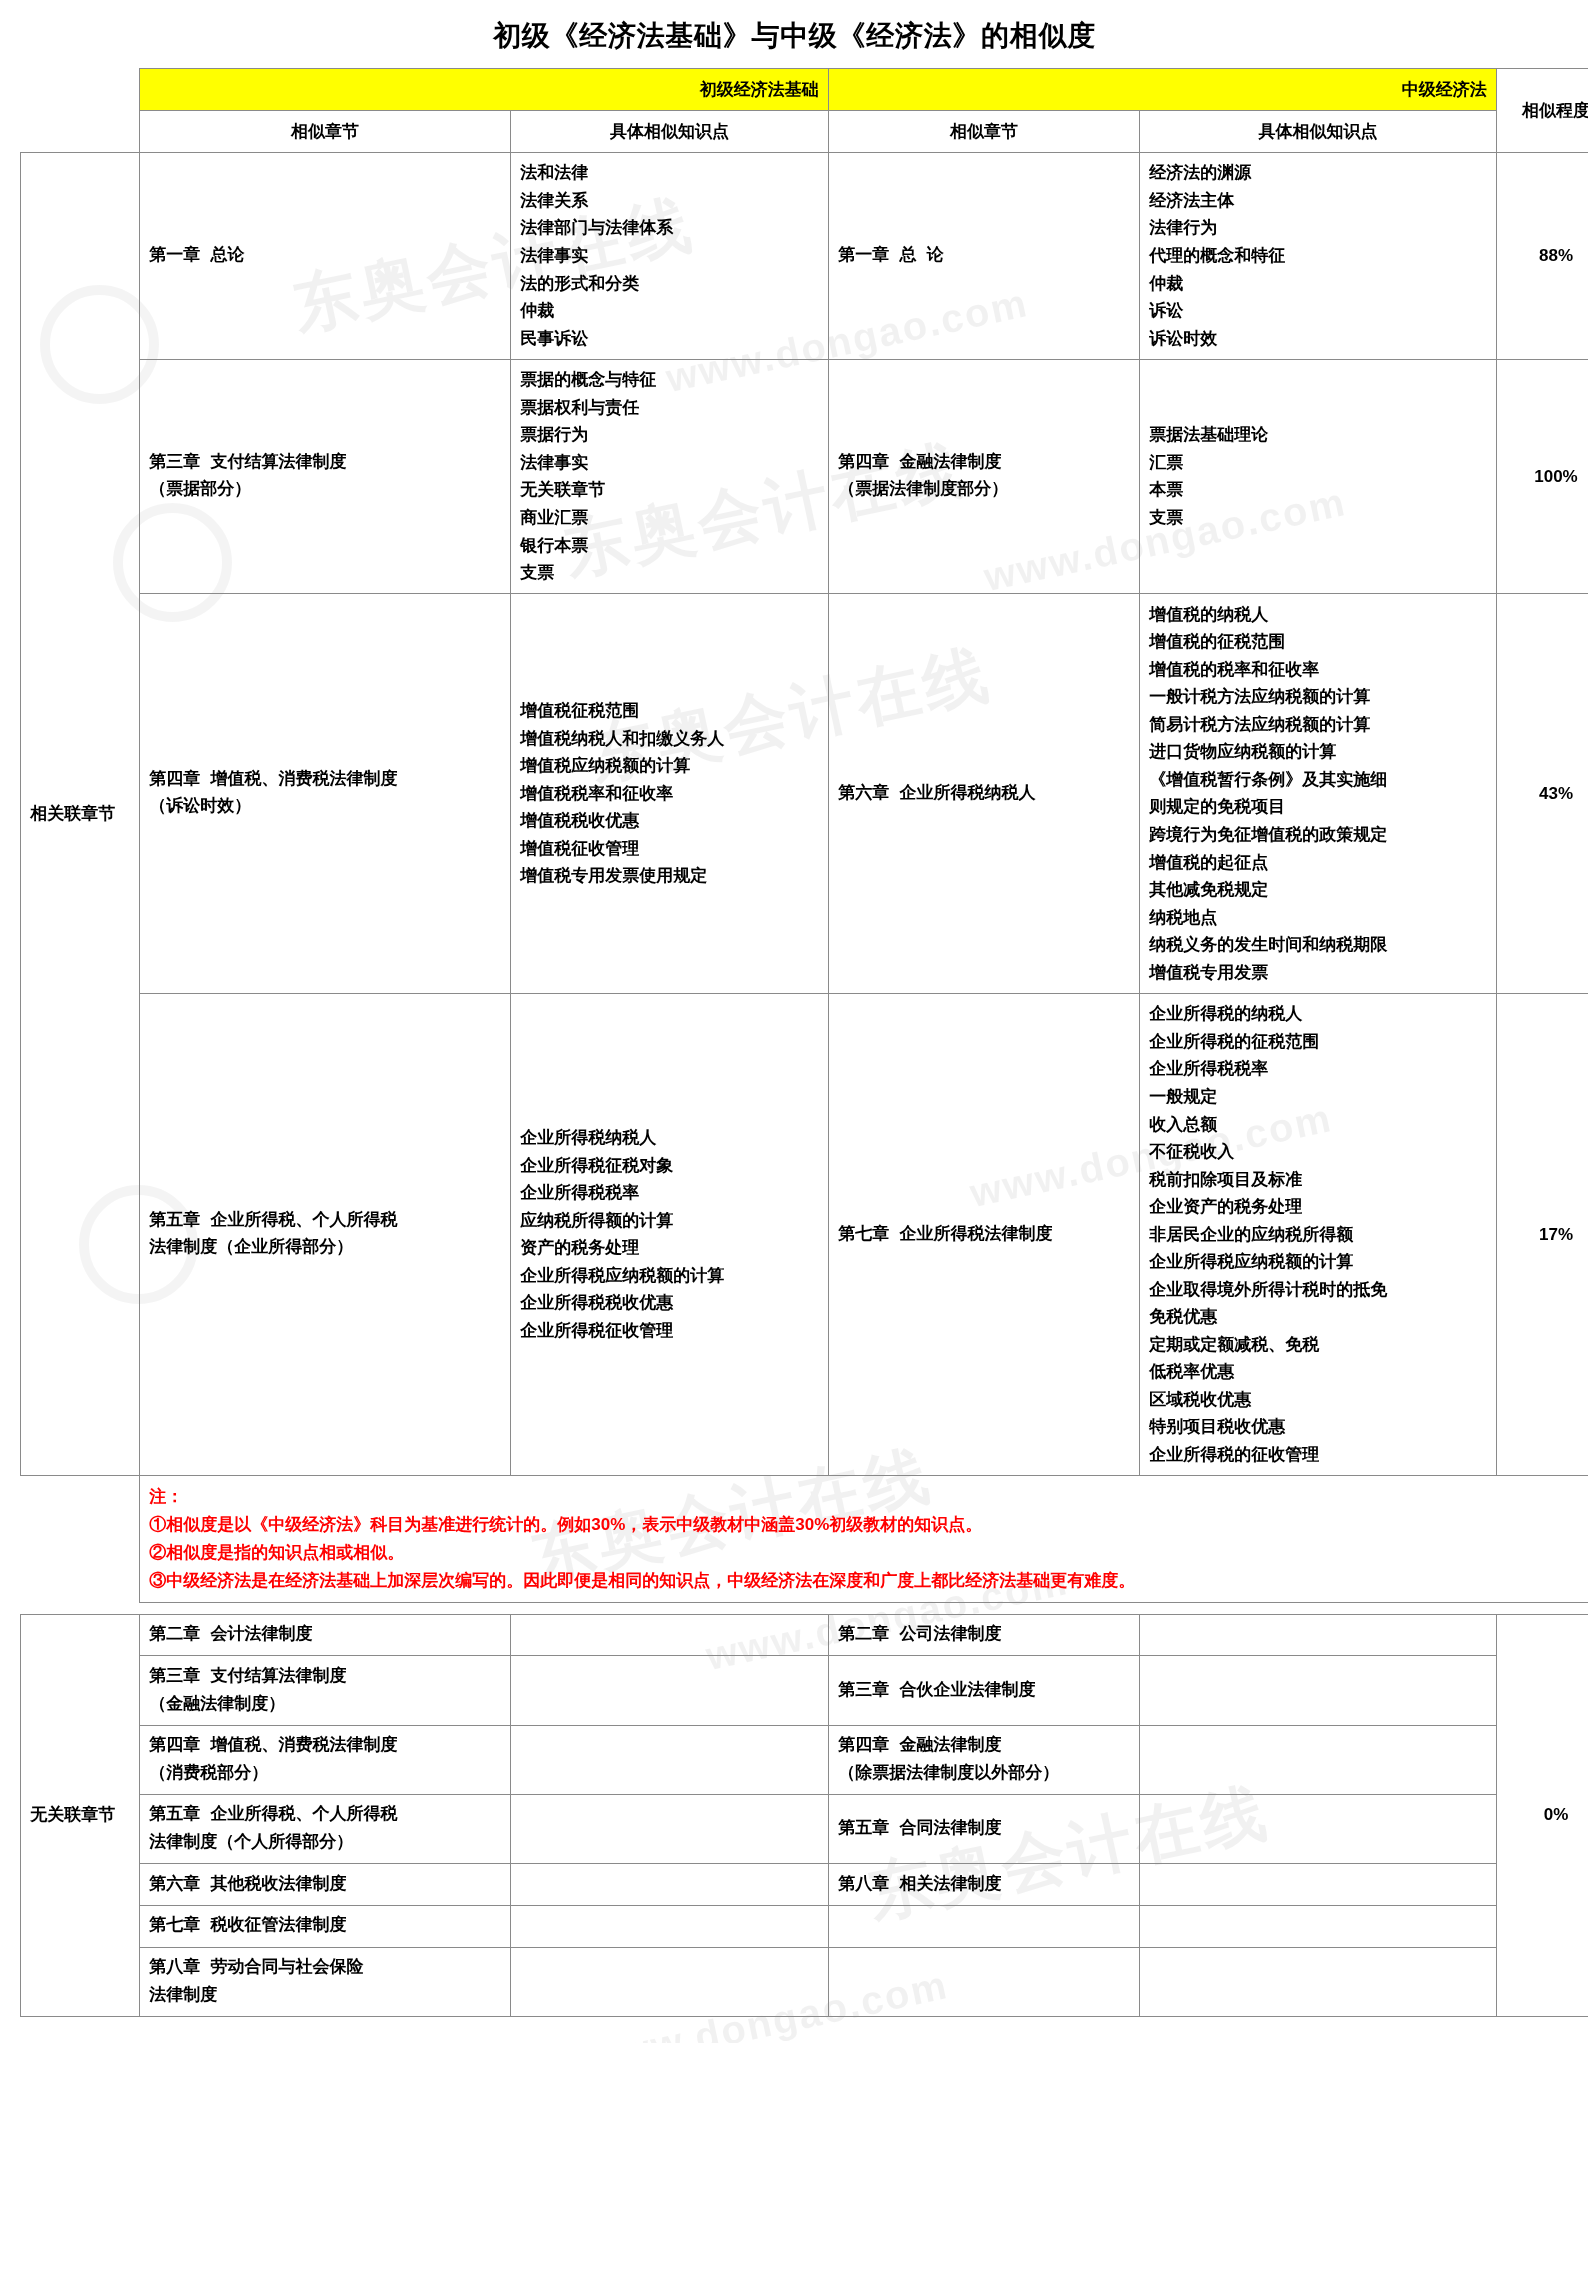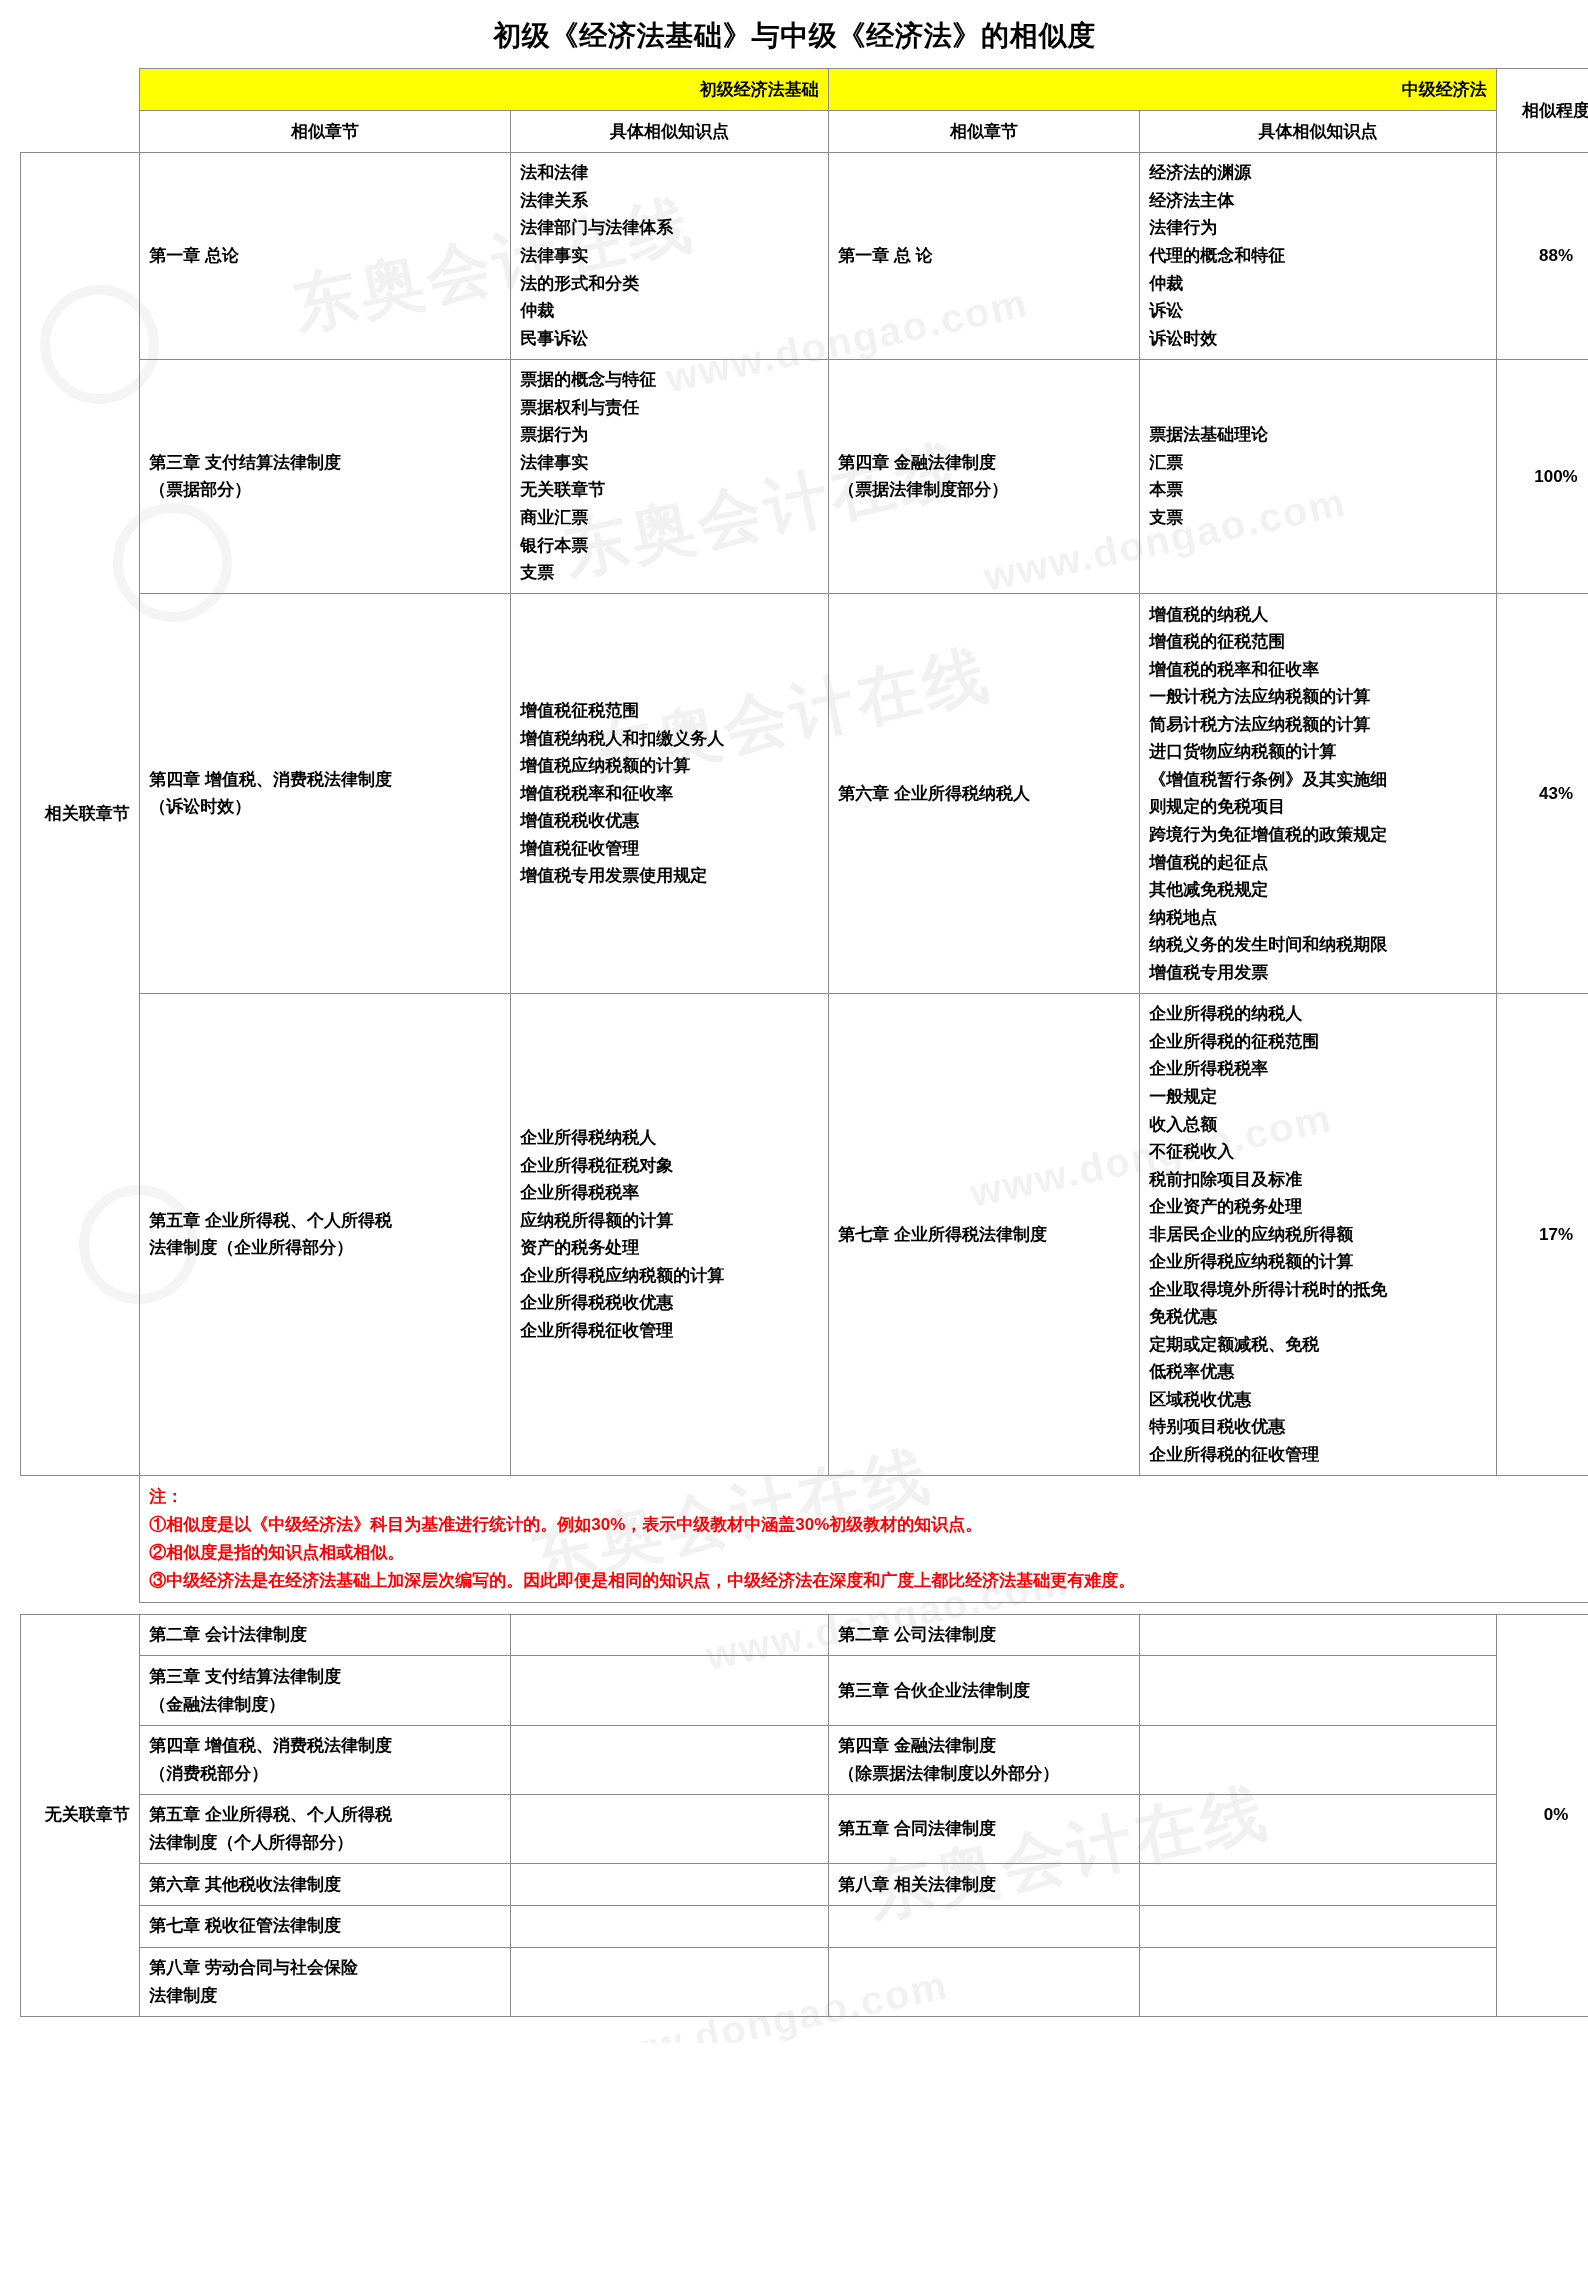--- a/index.html
+++ b/index.html
@@ -77,36 +77,36 @@
     font-size: 18.5px;
     font-weight: bold;
   }
   .hdr-plain {
     text-align: center;
     font-size: 18.5px;
     font-weight: bold;
   }
   .cell-list div { white-space: nowrap; }
   .pct { text-align: center; font-size: 18.5px; font-weight: bold; }
-  .rowlabel { text-align: right; font-size: 18px; font-weight: bold; }
+  .rowlabel { text-align: left; font-size: 18px; font-weight: bold; }
 
   
   .note-cell {
     padding: 10.6px 14.6px 12px 14.6px;
   }
   .note-cell .note-line {
     color: #ff0000;
     font-weight: bold;
     font-size: 17px;
     line-height: 1.66;
     white-space: nowrap;
   }
 
   .spacer { height: 10.6px; }
-  .two-line div { white-space: nowrap; }
+  .two-line div { white-space: nowrap; font-family: Liberation Mono, monospace; }
 </style>
 </head>
 <body>
 
 <div id="page">
 
   <div class="wm-layer">
     <div class="wm-ring" style="left:40px; top:285px;"></div>
     <div class="wm big" style="left:285px; top:265px;">东奥会计在线</div>
     <div class="wm url" style="left:662px; top:357px;">www.dongao.com</div>

